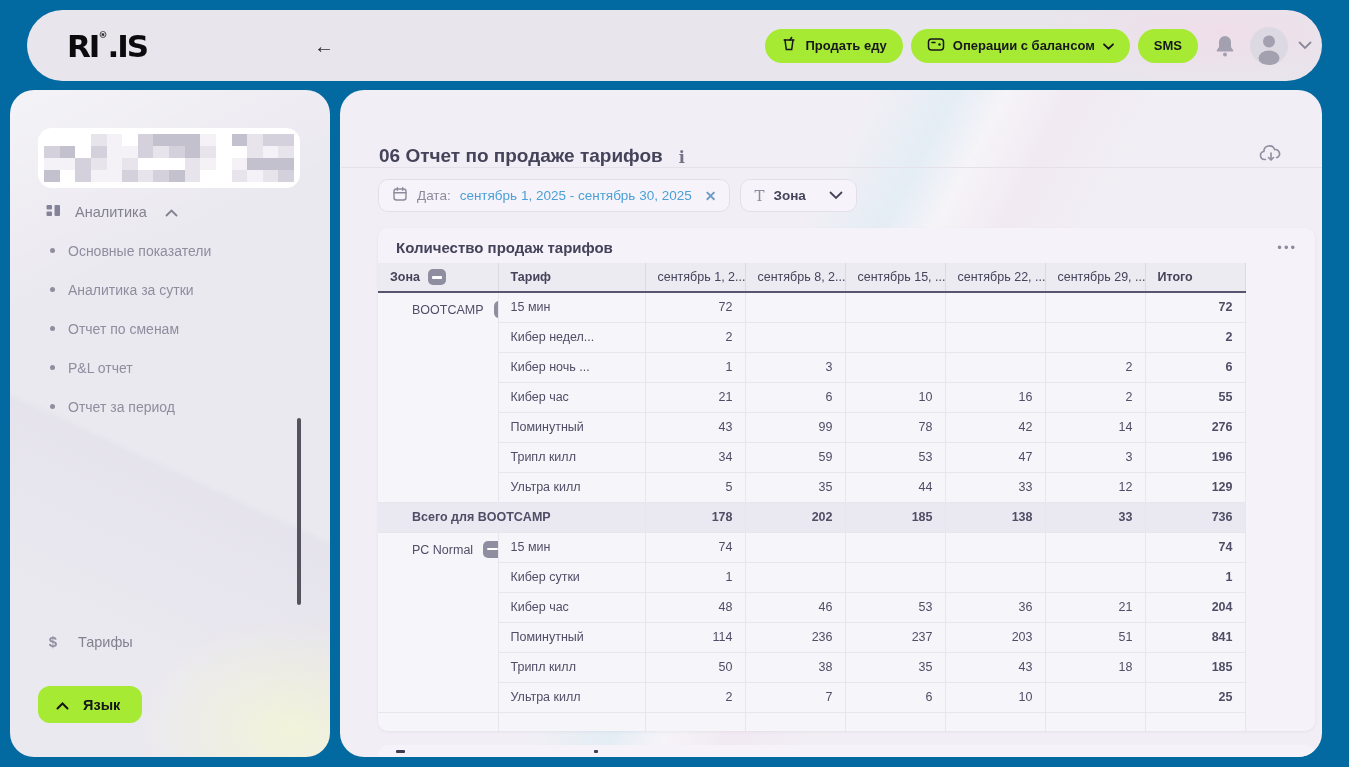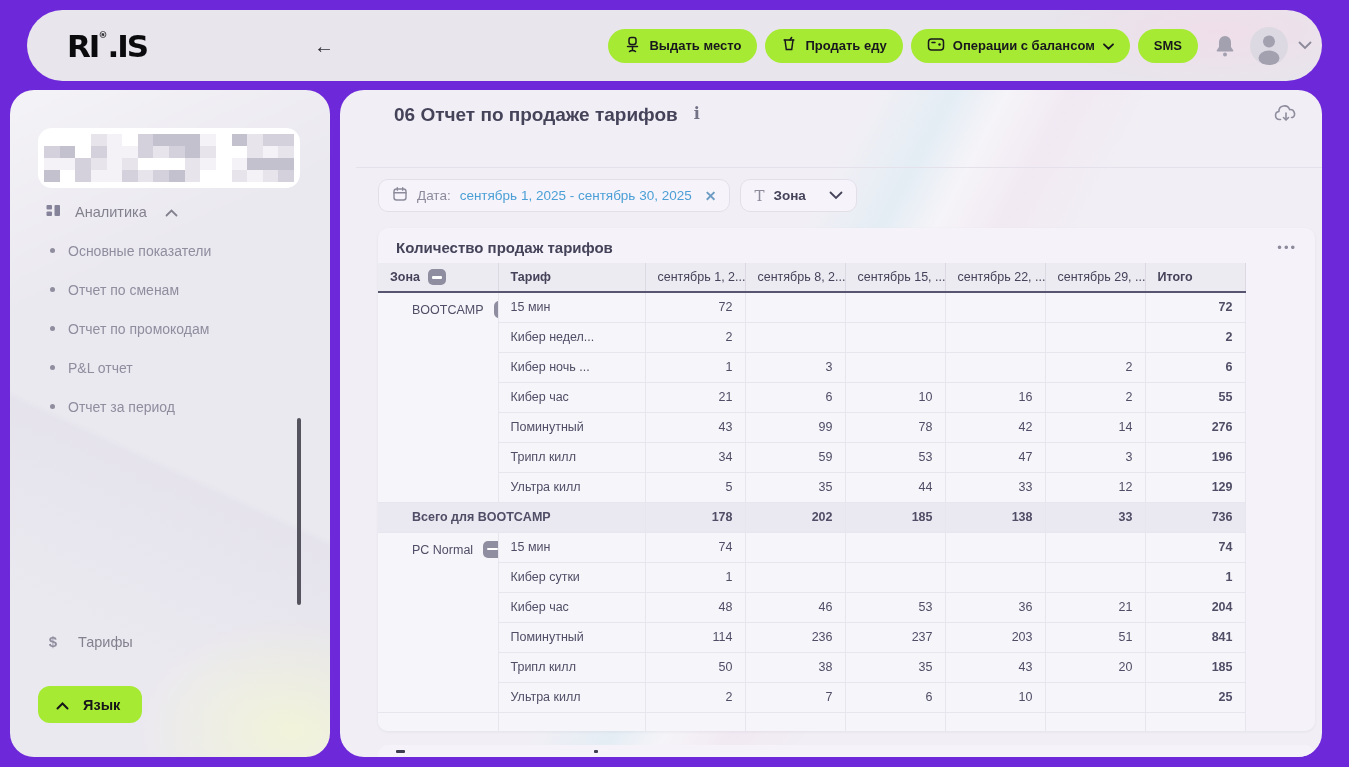--- a/index.html
+++ b/index.html
@@ -1,16 +1,16 @@
 <!DOCTYPE html>
 <html><head>
 <meta charset="utf-8">
 <style>
   html,body{margin:0;padding:0}
-  .screen{position:relative;width:1349px;height:767px;background:#6d28d9;overflow:hidden;
+  .screen{position:relative;width:1349px;height:767px;background:#0369a1;overflow:hidden;
           font-family:"Liberation Sans",sans-serif;-webkit-font-smoothing:antialiased}
 
   
   .topbar{position:absolute;left:27px;top:10px;width:1295px;height:71px;background:#e8e5ec;
           border-radius:36px;
           background-image:radial-gradient(260px 80px at 92% 30%,rgba(248,214,232,.45),transparent 70%)}
   .logo{position:absolute;left:40px;top:18px;font-weight:bold;font-size:31px;letter-spacing:-2px;
         color:#0b0b0e;font-family:"DejaVu Sans",sans-serif}
   .logo sup{font-size:9px;letter-spacing:0;vertical-align:top;position:relative;top:2px}
   .back-btn{position:absolute;left:283px;top:22px;width:28px;height:28px;border:none;background:transparent;
@@ -47,22 +47,22 @@
   .sb-scroll{position:absolute;left:287px;top:328px;width:4px;height:187px;background:#55535e;border-radius:2px}
   .lang-btn{position:absolute;left:28px;top:596px;height:37px;padding:0 22px 0 18px;background:#a6ea33;border:none;
             border-radius:12px;display:flex;align-items:center;gap:14px;font-family:"Liberation Sans",sans-serif;
             font-size:14.5px;font-weight:bold;color:#15151a;cursor:pointer}
   .dollar{color:#8f8d9e;font-size:15px;font-weight:bold;width:14px;text-align:center}
 
   
   .main{position:absolute;left:340px;top:90px;width:982px;height:667px;border-radius:24px;background:#f1eff5;
         overflow:hidden;
         background-image:linear-gradient(118deg,transparent 40%,rgba(150,225,240,.14) 46%,rgba(255,255,255,.30) 50%,rgba(244,190,225,.12) 55%,transparent 62%)}
-  .main-head{position:absolute;top:0;left:16px;width:100%;height:78px;box-sizing:border-box;
-             border-bottom:1px solid #e4e1ea;display:flex;align-items:flex-start;padding:14px 40px 0 38px}
+  .main-head{position:absolute;top:0;left:1px;width:100%;height:78px;box-sizing:border-box;
+             border-bottom:1px solid #e4e1ea;display:flex;align-items:flex-end;padding:14px 40px 0 38px}
   .page-title{font-size:19px;font-weight:bold;color:#45435a}
   .info-i{margin-left:16px;font-family:"DejaVu Serif",serif;font-size:16px;color:#737185;font-weight:bold}
   .cloud{margin-left:auto}
 
   .filters{position:absolute;top:89px;left:38px;display:flex;gap:10px}
   .pill{height:33px;box-sizing:border-box;border:1px solid #e2dfe9;background:#f6f4fa;border-radius:10px;
         display:flex;align-items:center;gap:9px;padding:0 13px;font-size:13.5px;color:#8c8a9b;cursor:pointer}
   .pill .blue{color:#4b9fd6;font-weight:normal}
   .pill .x{color:#6d9cc4;font-size:14px;font-weight:bold;margin-left:4px}
   .pill .t-ic{font-family:"DejaVu Serif",serif;font-size:15px;color:#8c8a9b}
@@ -98,31 +98,20 @@
 </style>
 </head>
 <body>
 
 <div class="screen">
 
   <header class="topbar">
     <div class="logo"><span>RI</span><sup>®</sup><span>.IS</span></div>
     <button class="back-btn">←</button>
     <div class="tb-actions">
-      <button class="gbtn">
-        <span>
-          <svg width="17" height="17" viewBox="0 0 17 17" fill="none" stroke="#17171d" stroke-width="1.5" stroke-linecap="round">
-            <rect x="5" y="1.5" width="7" height="7" rx="2.2"></rect>
-              <path d="M3.5 10.5 h10"></path>
-              <path d="M8.5 10.5 v3"></path>
-              <path d="M5.5 15.5 a3.5 2 0 0 1 6 0"></path>
-          </svg>
-        </span>
-        <span>Выдать место</span>
-      </button>
       <button class="gbtn">
         <span>
           <svg width="16" height="16" viewBox="0 0 16 16" fill="none" stroke="#17171d" stroke-width="1.5" stroke-linecap="round">
             <path d="M3.2 4 h9.6"></path>
               <path d="M4 4 l1.3 9.5 h5.4 L12 4"></path>
               <path d="M9 4 l1.6-2.5"></path>
           </svg>
         </span>
         <span>Продать еду</span>
       </button>
@@ -250,25 +239,25 @@
       </span>
     </div>
 
     <ul class="nav-items" id="sb-items">
         <li>
           <span class="dot"></span>
           <span>Основные показатели</span>
         </li>
         <li>
           <span class="dot"></span>
-          <span>Отчет по сменам</span>
+          <span>Аналитика за сутки</span>
         </li>
         <li>
           <span class="dot"></span>
-          <span>Отчет по промокодам</span>
+          <span>Отчет по сменам</span>
         </li>
         <li>
           <span class="dot"></span>
           <span>P&amp;L отчет</span>
         </li>
         <li>
           <span class="dot"></span>
           <span>Отчет за период</span>
         </li>
       </ul>
@@ -465,21 +454,21 @@
               <td class="num">203</td>
               <td class="num">51</td>
               <td class="num tot">841</td>
             </tr>
             <tr>
               <td>Трипл килл</td>
               <td class="num">50</td>
               <td class="num">38</td>
               <td class="num">35</td>
               <td class="num">43</td>
-              <td class="num">20</td>
+              <td class="num">18</td>
               <td class="num tot">185</td>
             </tr>
             <tr>
               <td>Ультра килл</td>
               <td class="num">2</td>
               <td class="num">7</td>
               <td class="num">6</td>
               <td class="num">10</td>
               <td class="num"></td>
               <td class="num tot">25</td>

